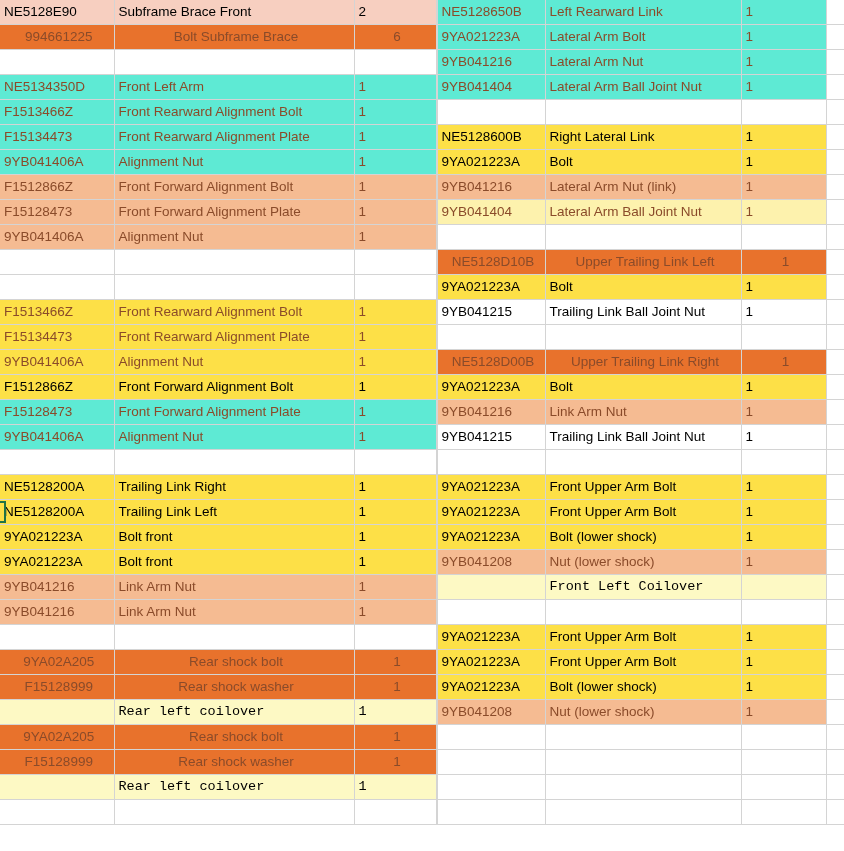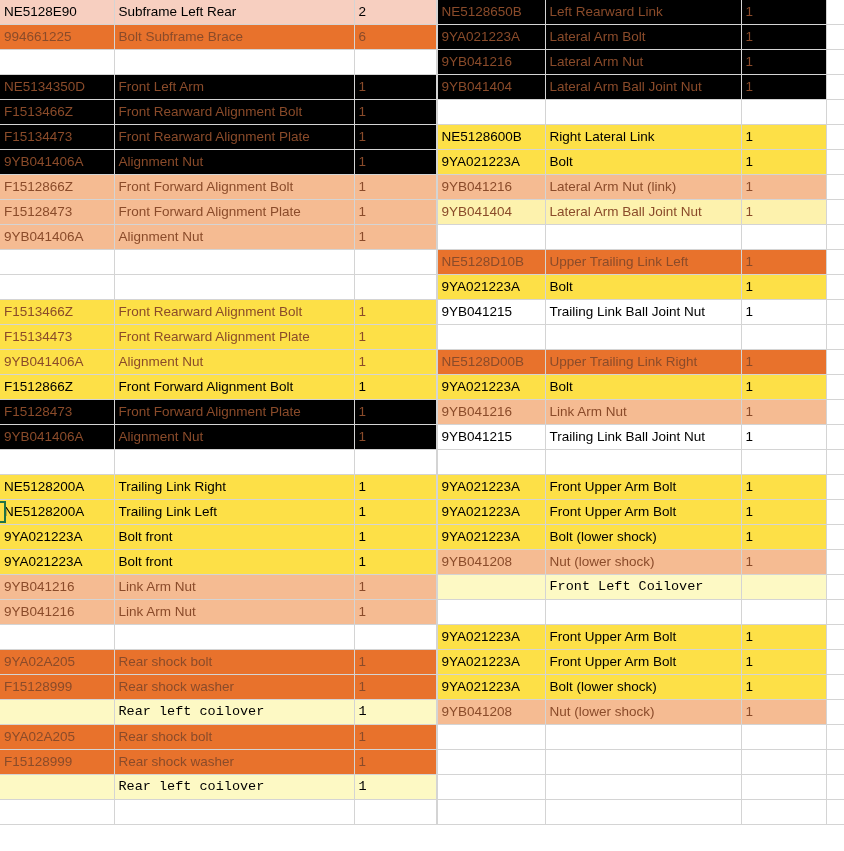--- a/index.html
+++ b/index.html
@@ -44,23 +44,23 @@
   col.c4 { width: 108px; }
   col.c5 { width: 196px; }
   col.c6 { width: 85px; }
   col.c7 { width: 18px; }
 
   .gap { border-right: 1px solid #d4d4d4; background: #ffffff; }
 
   
   .f-none  { background: #ffffff; }
   .f-pink  { background: #f7cfc0; margin-left: 32px; }
-  .f-orange{ background: #e8722c; }
+  .f-orange{ background: #e8722c; text-align: center; }
   .f-lyel  { background: #fdf2ad; }
-  .f-yel   { background: #000000; }
+  .f-yel   { background: #5eead4; }
   .f-salm  { background: #fde047; }
   .f-lsalm { background: #f5bb92; }
   .f-cream { background: #fdf9c4; font-family: Liberation Mono, monospace; }
 
   
   .t-dark  { color: #000000; }
   .t-brown { color: #8a4b2a; }
 
   .qty { padding-left: 6px; }
 
@@ -88,21 +88,21 @@
         <col class="c2">
         <col class="c3">
       <col class="c4">
         <col class="c5">
         <col class="c6">
         <col class="c7">
     </colgroup>
     <tbody id="grid-body">
         <tr>
           <td class="f-pink t-dark">NE5128E90</td>
-          <td class="f-pink t-dark">Subframe Left Rear</td>
+          <td class="f-pink t-dark">Subframe Brace Front</td>
           <td class="f-pink t-dark qty">2</td>
           <td class="gap"></td>
           <td class="f-yel t-brown">NE5128650B</td>
           <td class="f-yel t-brown">Left Rearward Link</td>
           <td class="f-yel t-brown qty">1</td>
           <td class="f-none"></td>
         </tr>
         <tr>
           <td class="f-orange t-brown">994661225</td>
           <td class="f-orange t-brown">Bolt Subframe Brace</td>

